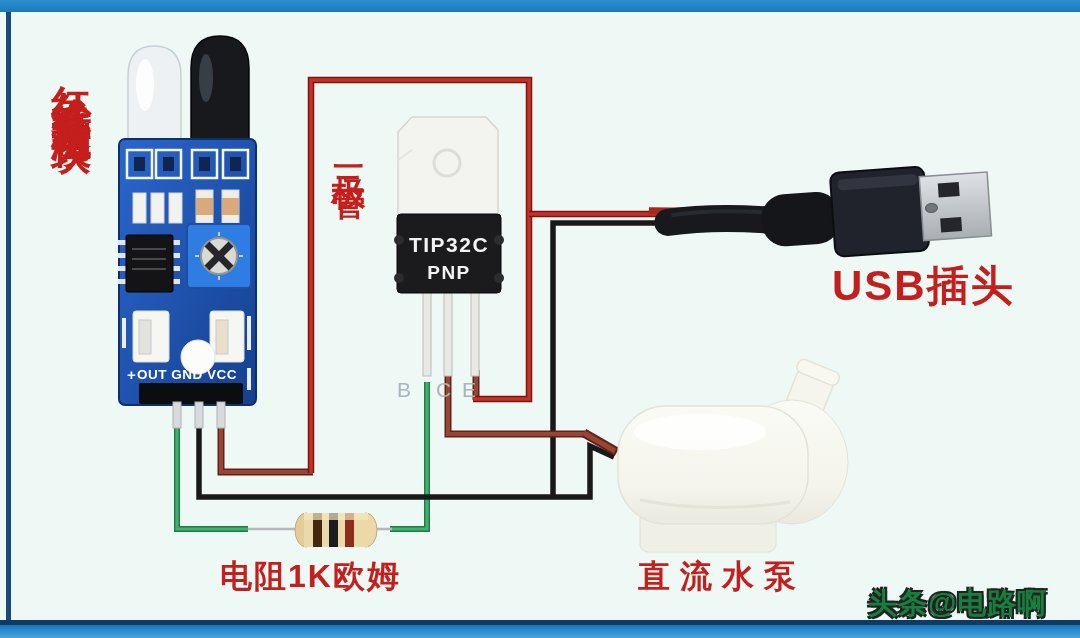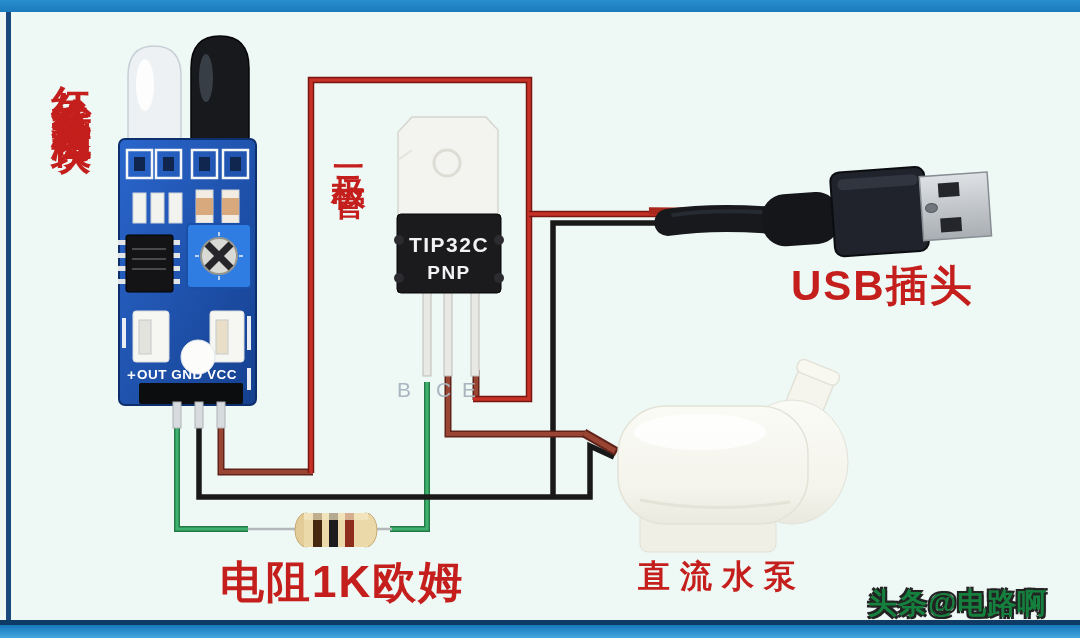--- a/index.html
+++ b/index.html
@@ -11,22 +11,22 @@
   
   #top-bar{left:0;top:0;width:1080px;height:12px;background:linear-gradient(#2a8fce,#1a7abc);}
   #left-line{left:6px;top:12px;width:5px;height:610px;background:#1a4a7c;}
   #bottom-navy{left:0;top:620px;width:1080px;height:5px;background:#0e3a66;}
   #bottom-bar{left:0;top:625px;width:1080px;height:13px;background:linear-gradient(#1678bd,#45a6de);}
   
   .red-label{color:#c41f1c;font-weight:700;line-height:1;}
   .vert{writing-mode:vertical-rl;text-orientation:upright;}
   #sensor-label{left:52px;top:54px;font-size:40px;letter-spacing:6px;}
   #transistor-label{left:332px;top:138px;font-size:34px;letter-spacing:11px;}
-  #usb-label{left:791px;top:265px;font-size:42px;letter-spacing:2px;}
-  #resistor-label{left:220px;top:560px;font-size:44px;letter-spacing:2px;}
+  #usb-label{left:832px;top:265px;font-size:42px;letter-spacing:2px;}
+  #resistor-label{left:220px;top:560px;font-size:32px;letter-spacing:2px;}
   #pump-label{left:638px;top:560px;font-size:32px;letter-spacing:10px;}
   
   #watermark{
     left:868px;top:584px;font-size:29px;font-weight:700;color:#15803d;
     text-shadow:-2px -2px 0 #222,2px -2px 0 #222,-2px 2px 0 #222,2px 2px 0 #222,0 0 3px #222;
     letter-spacing:1px;
   }
   svg text{font-family:"Liberation Sans",sans-serif;}
 </style>
 </head>

